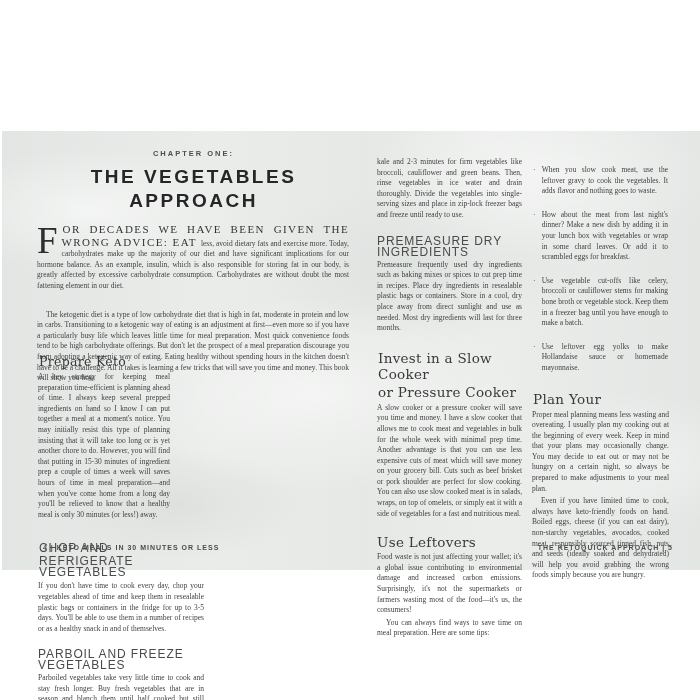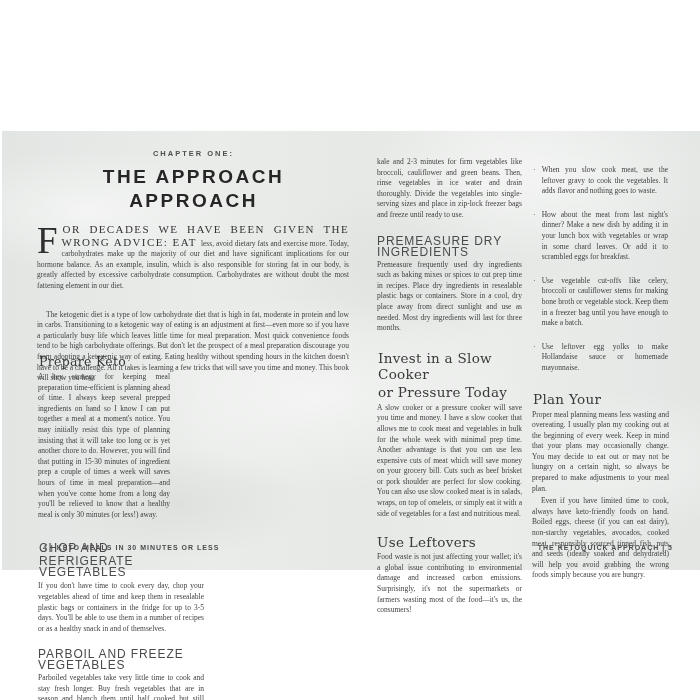--- a/index.html
+++ b/index.html
@@ -64,21 +64,21 @@
 </style>
 </head>
 <body>
 
 <div id="stage">
   <div class="spread">
 
     <div class="chapter-head">
       <div class="chapter-label">CHAPTER ONE:</div>
       <div class="chapter-title">
-        <div>THE APPROACH</div>
+        <div>THE VEGETABLES</div>
         <div>APPROACH</div>
       </div>
     </div>
 
     <div class="intro">
       <p><span class="dropcap">F</span><span class="lead">OR DECADES WE HAVE BEEN GIVEN THE WRONG ADVICE: EAT</span> <span>less, avoid dietary fats and exercise more. Today, carbohydrates make up the majority of our diet and have significant implications for our hormone balance. As an example, insulin, which is also responsible for storing fat in our body, is greatly affected by excessive carbohydrate consumption. Carbohydrates are without doubt the most fattening element in our diet.</span></p>
       <p class="indent">The ketogenic diet is a type of low carbohydrate diet that is high in fat, moderate in protein and low in carbs. Transitioning to a ketogenic way of eating is an adjustment at first—even more so if you have a particularly busy life which leaves little time for meal preparation. Most quick convenience foods tend to be high carbohydrate offerings. But don't let the prospect of a meal preparation discourage you from adopting a ketogenic way of eating. Eating healthy without spending hours in the kitchen doesn't have to be a challenge. All it takes is learning a few tricks that will save you time and money. This book will show you how.</p>
     </div>
 
     <div class="cols-left">
@@ -98,25 +98,26 @@
         <div class="body-t">Parboiled vegetables take very little time to cook and stay fresh longer. Buy fresh vegetables that are in season and blanch them until half cooked but still crisp. To parboil, fill a saucepan with water and bring to a boil. Add the vegetables and cook briefly. Cooking time depends on the vegetables: you'll need less than a minute for spinach and chard, 1 minute for asparagus and</div>
       </div>
     </div>
 
     <div class="colR1">
       <div class="body-t">kale and 2-3 minutes for firm vegetables like broccoli, cauliflower and green beans. Then, rinse vegetables in ice water and drain thoroughly. Divide the vegetables into single-serving sizes and place in zip-lock freezer bags and freeze until ready to use.</div>
       <div class="sans-h mt12">PREMEASURE DRY INGREDIENTS</div>
       <div class="body-t">Premeasure frequently used dry ingredients such as baking mixes or spices to cut prep time in recipes. Place dry ingredients in resealable plastic bags or containers. Store in a cool, dry place away from direct sunlight and use as needed. Most dry ingredients will last for three months.</div>
       <div class="big-serif-h mt12">
         <div>Invest in a Slow Cooker</div>
-        <div>or Pressure Today</div>
+        <div>or Pressure Cooker</div>
       </div>
       <div class="body-t">A slow cooker or a pressure cooker will save you time and money. I have a slow cooker that allows me to cook meat and vegetables in bulk for the whole week with minimal prep time. Another advantage is that you can use less expensive cuts of meat which will save money on your grocery bill. Cuts such as beef brisket or pork shoulder are perfect for slow cooking. You can also use slow cooked meat is in salads, wraps, on top of omelets, or simply eat it with a side of vegetables for a fast and nutritious meal.</div>
       <div class="big-serif-h mt12">Use Leftovers</div>
       <div class="body-t">Food waste is not just affecting your wallet; it's a global issue contributing to environmental damage and increased carbon emissions. Surprisingly, it's not the supermarkets or farmers wasting most of the food—it's us, the consumers!</div>
+      <div class="body-t indented" style="margin-top:0">You can always find ways to save time on meal preparation. Here are some tips:</div>
     </div>
 
     <div class="colR2">
       <div class="bullet">
         <span class="dot">·</span>
         <span class="bt">When you slow cook meat, use the leftover gravy to cook the vegetables. It adds flavor and nothing goes to waste.</span>
       </div>
       <div class="bullet">
         <span class="dot">·</span>
         <span class="bt">How about the meat from last night's dinner? Make a new dish by adding it in your lunch box with vegetables or wrap in some chard leaves. Or add it to scrambled eggs for breakfast.</span>

